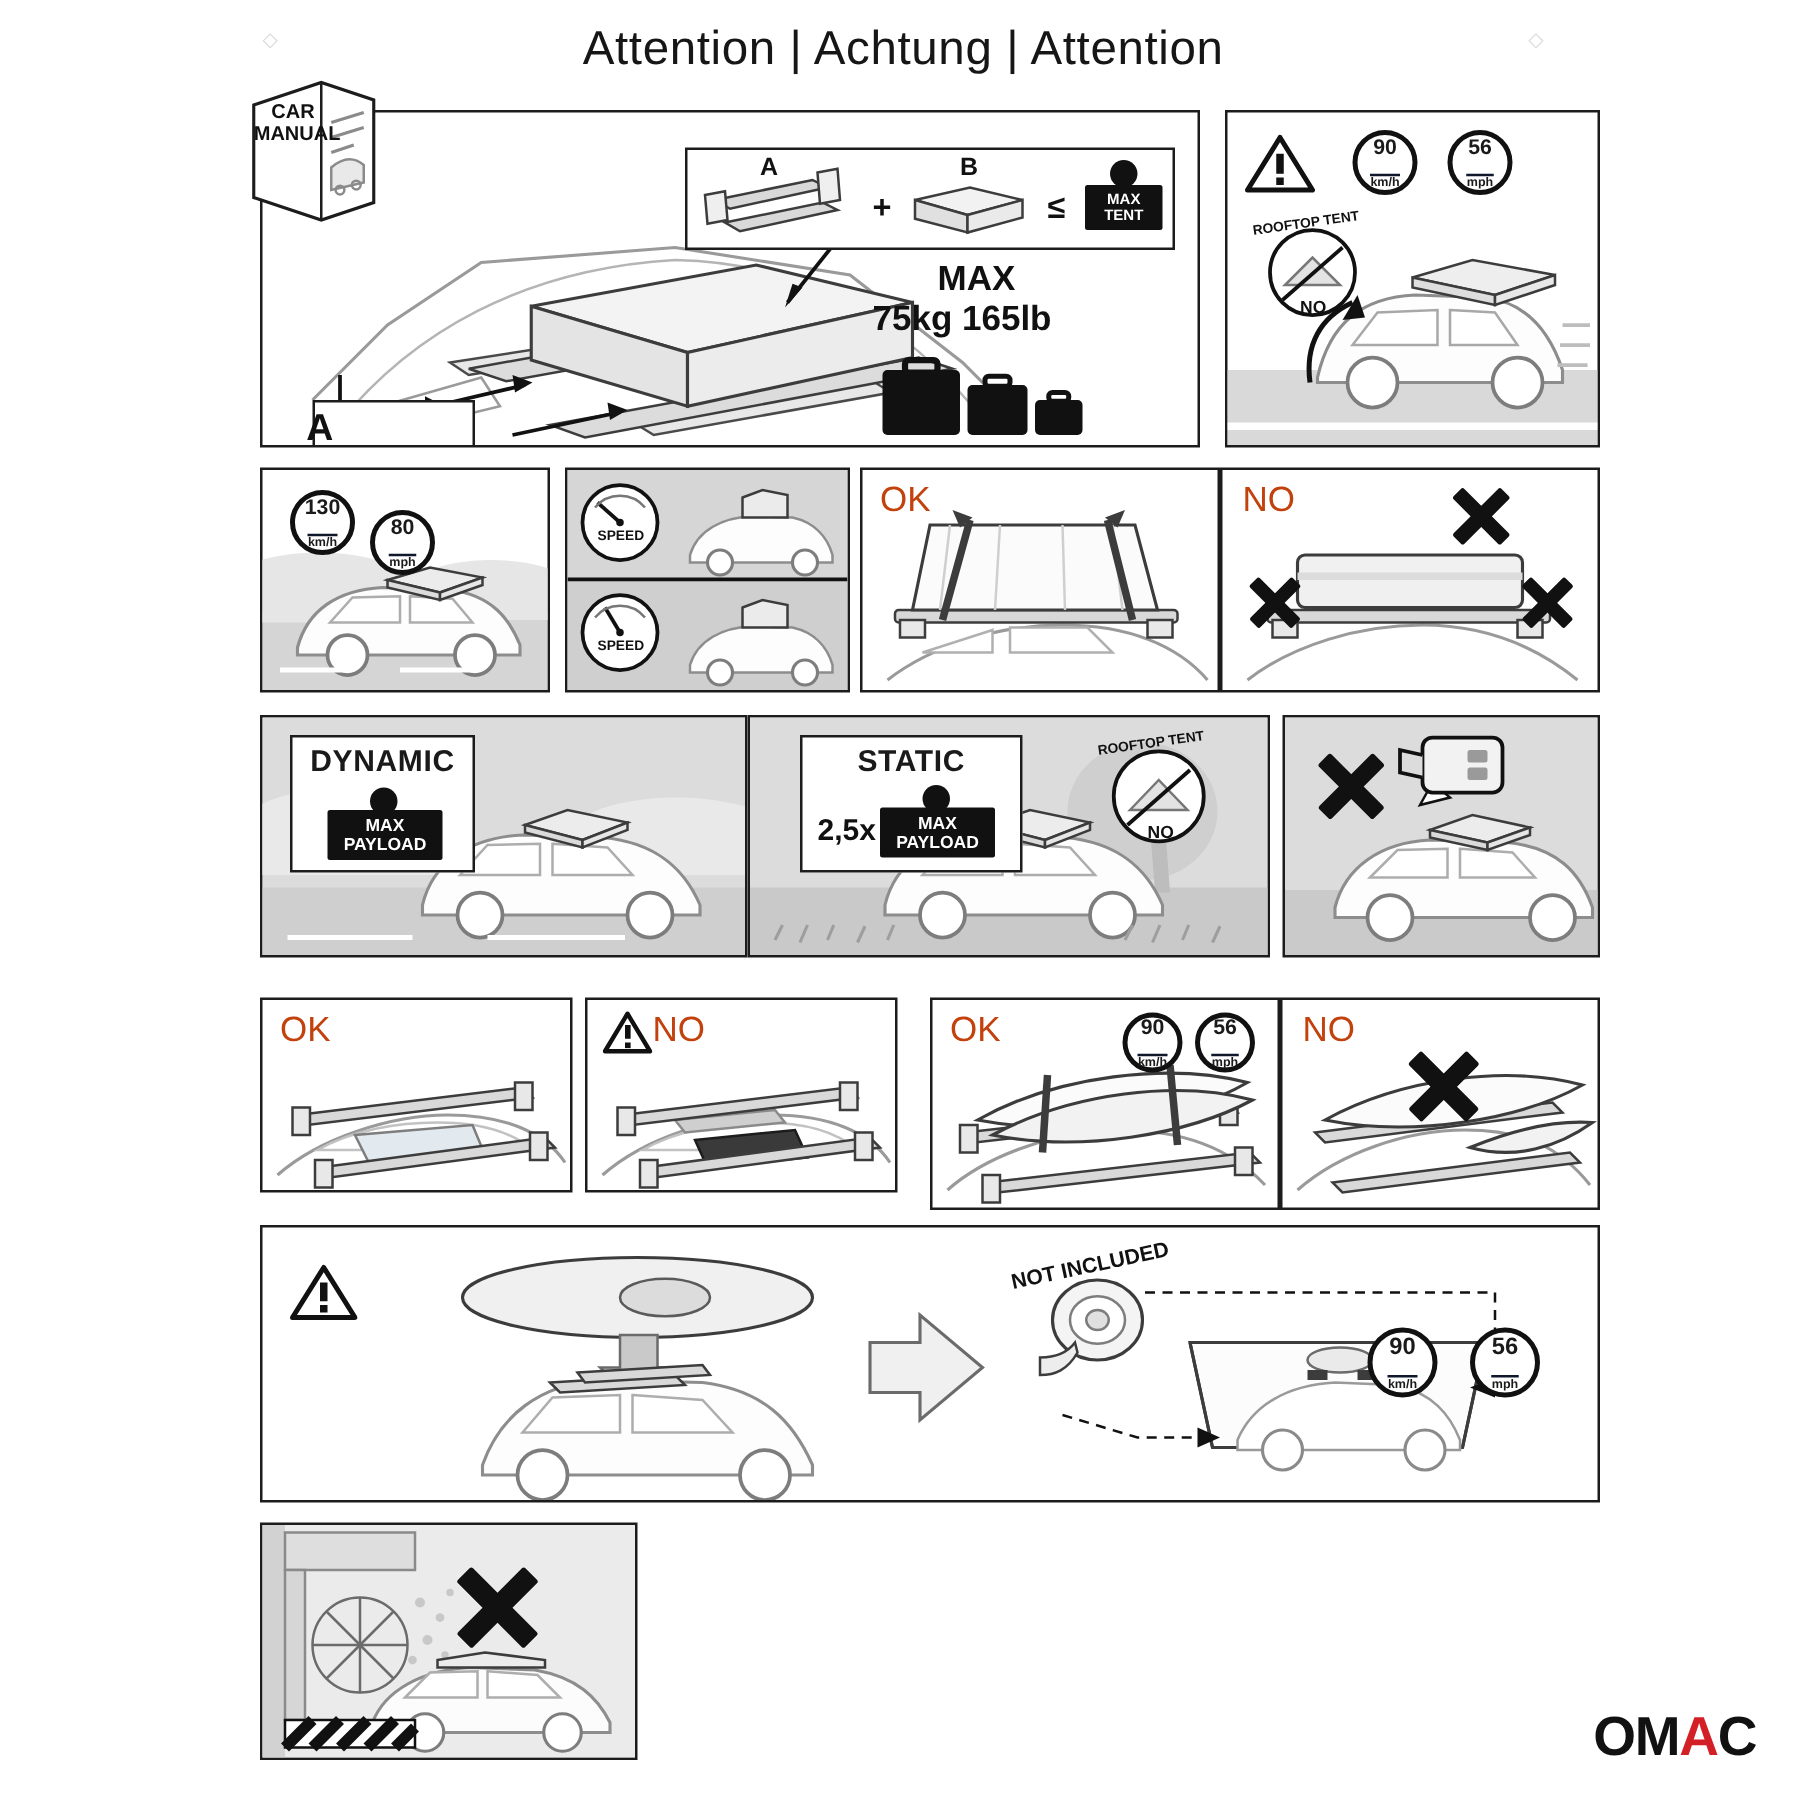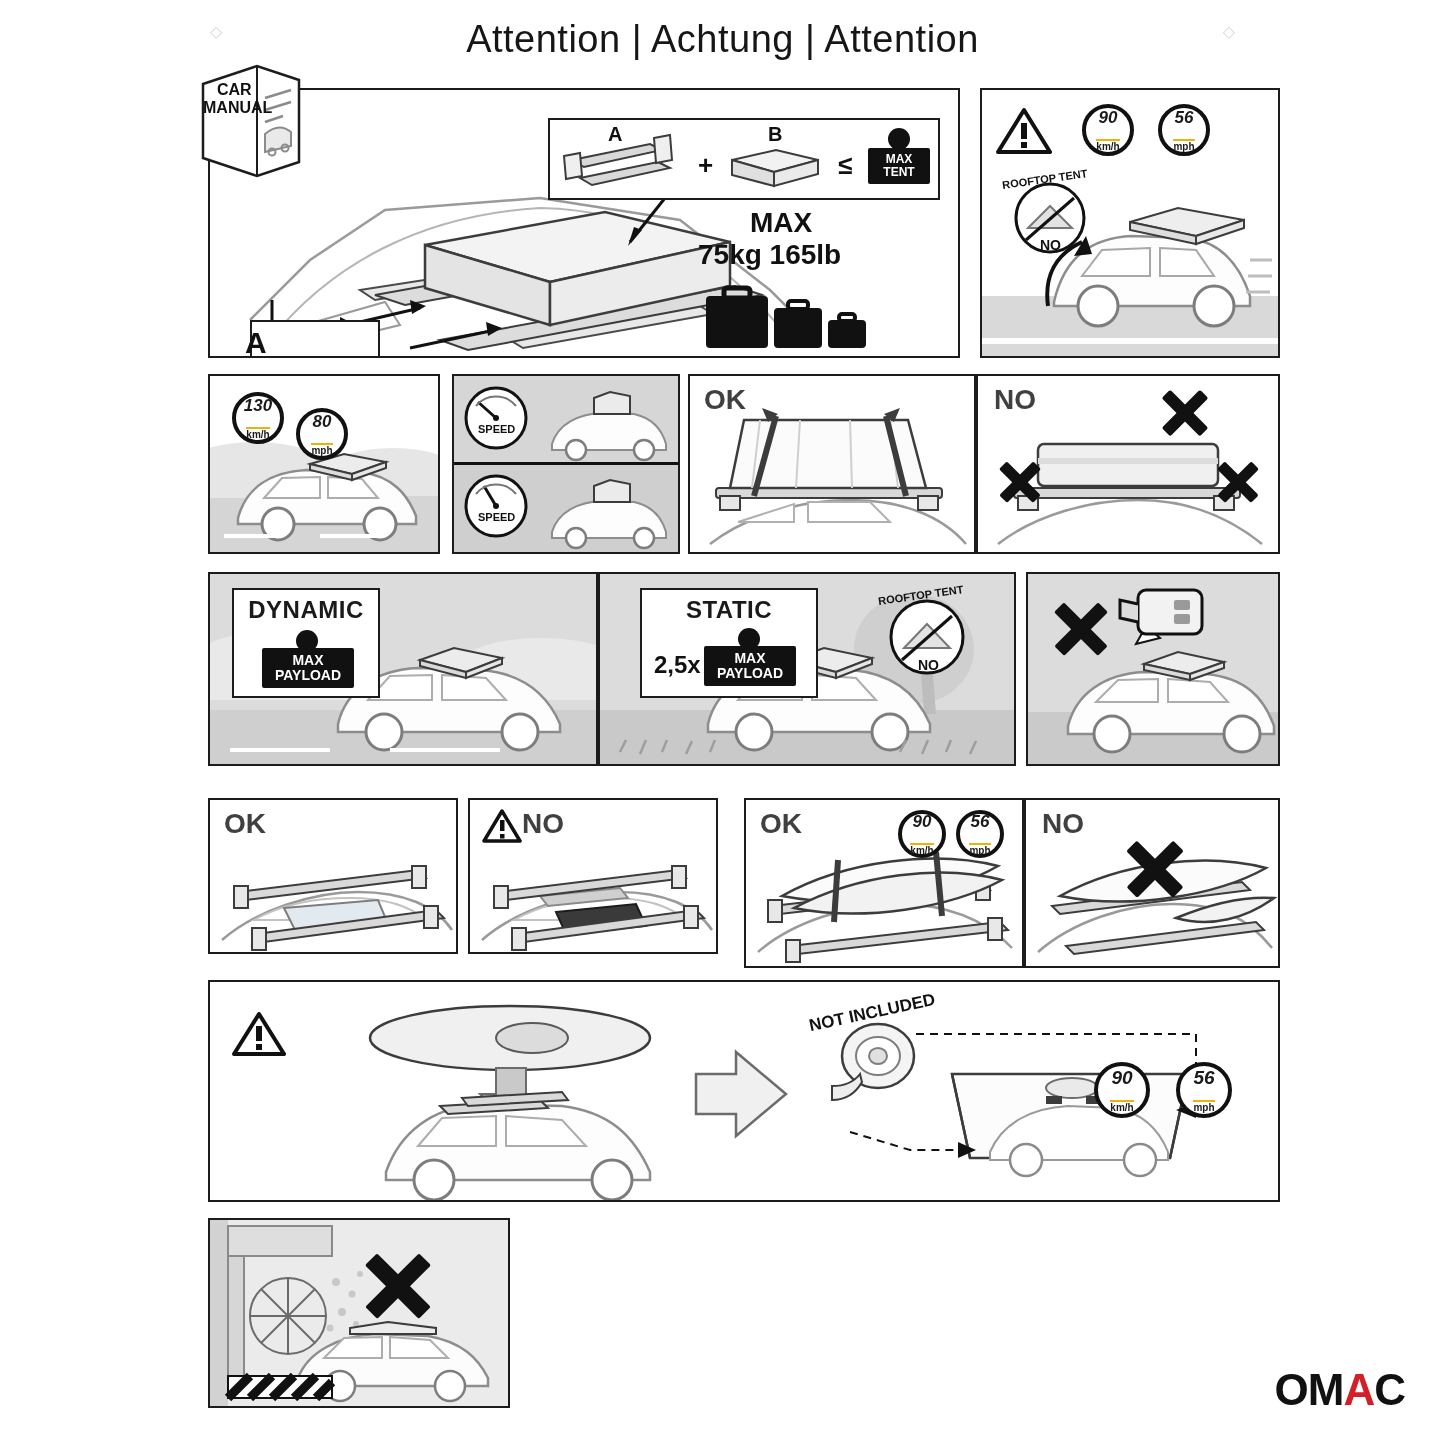--- a/index.html
+++ b/index.html
@@ -61,37 +61,37 @@
   .sign {
     position:absolute;
     border-radius:50%;
     border:4px solid #111;
     background:#fff;
     display:flex; flex-direction:column; align-items:center; justify-content:center;
     box-sizing:border-box;
     font-weight:700;
     line-height:1;
   }
-  .sign .num { font-size:17px;font-style:italic; }
-  .sign .unit { font-size:10px; border-top:2px solid #eab308; padding-top:1px; margin-top:13px; }
+  .sign .num { font-size:17px; }
+  .sign .unit { font-size:10px; border-top:2px solid #0f172a; padding-top:1px; margin-top:13px; }
 
   
   .tri { position:absolute; }
 
   
   .xmark { position:absolute; }
   .xmark span {
     position:absolute; left:0; top:50%; width:100%; height:22%;
     background:#111; border-radius:2px; transform-origin:center;
   }
   .xmark span:first-child { transform:translateY(-50%) rotate(45deg); }
   .xmark span:last-child  { transform:translateY(-50%) rotate(-45deg); }
 
   .okno {
-    position:absolute; font-size:28px; font-weight:700; color:#404040;
+    position:absolute; font-size:28px; font-weight:400; color:#c2410c;
   }
 
   
   svg { display:block; }
 
   .logo { position:absolute; right:40px; bottom:30px; }
   .logo-txt { font-size:44px; font-weight:800; letter-spacing:-1px; }
   .logo-o { color:#111; }
   .logo-m { color:#111; }
   .logo-a { color:#d32027; }

